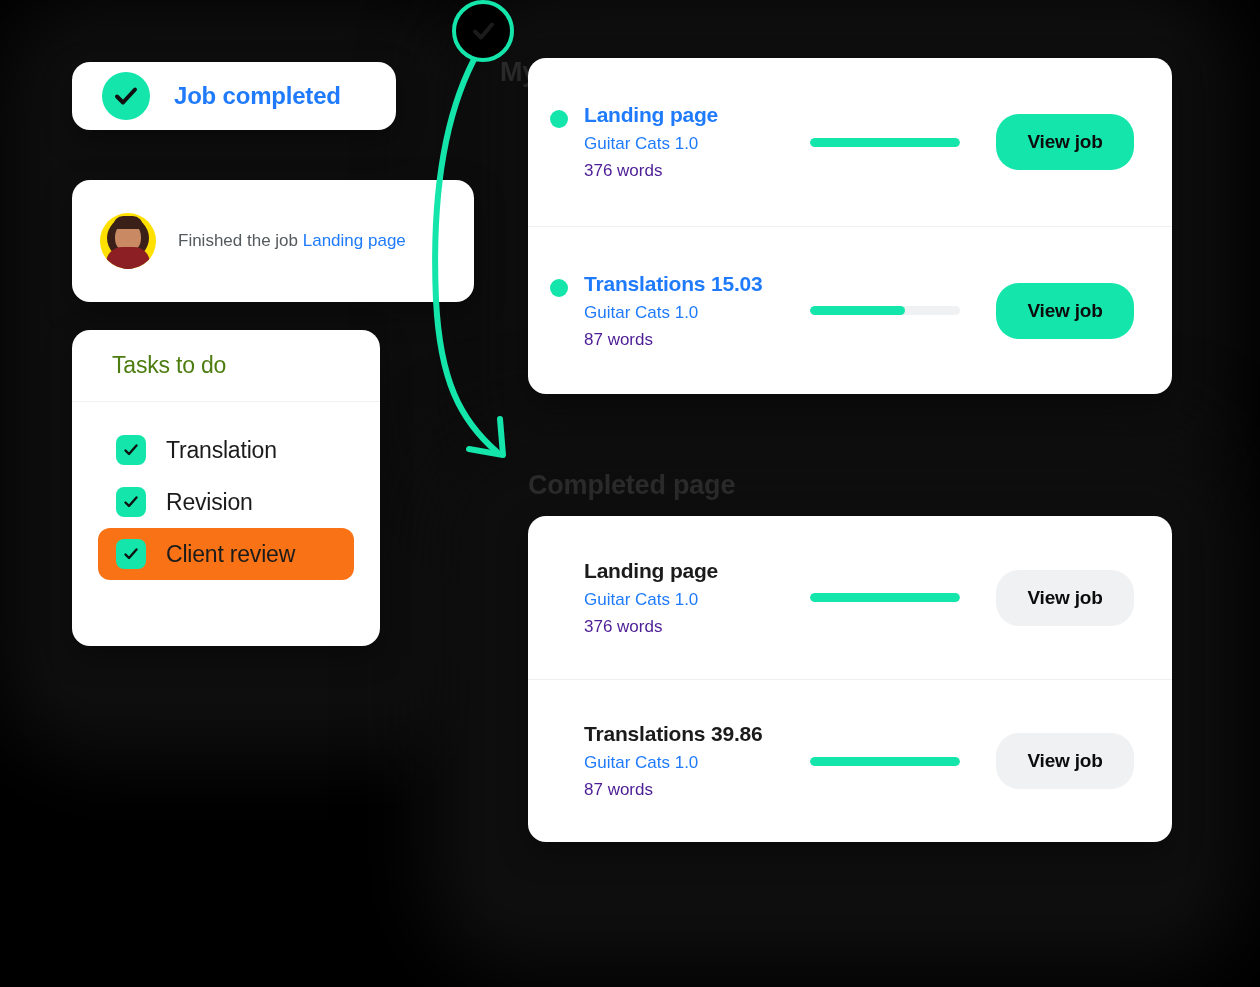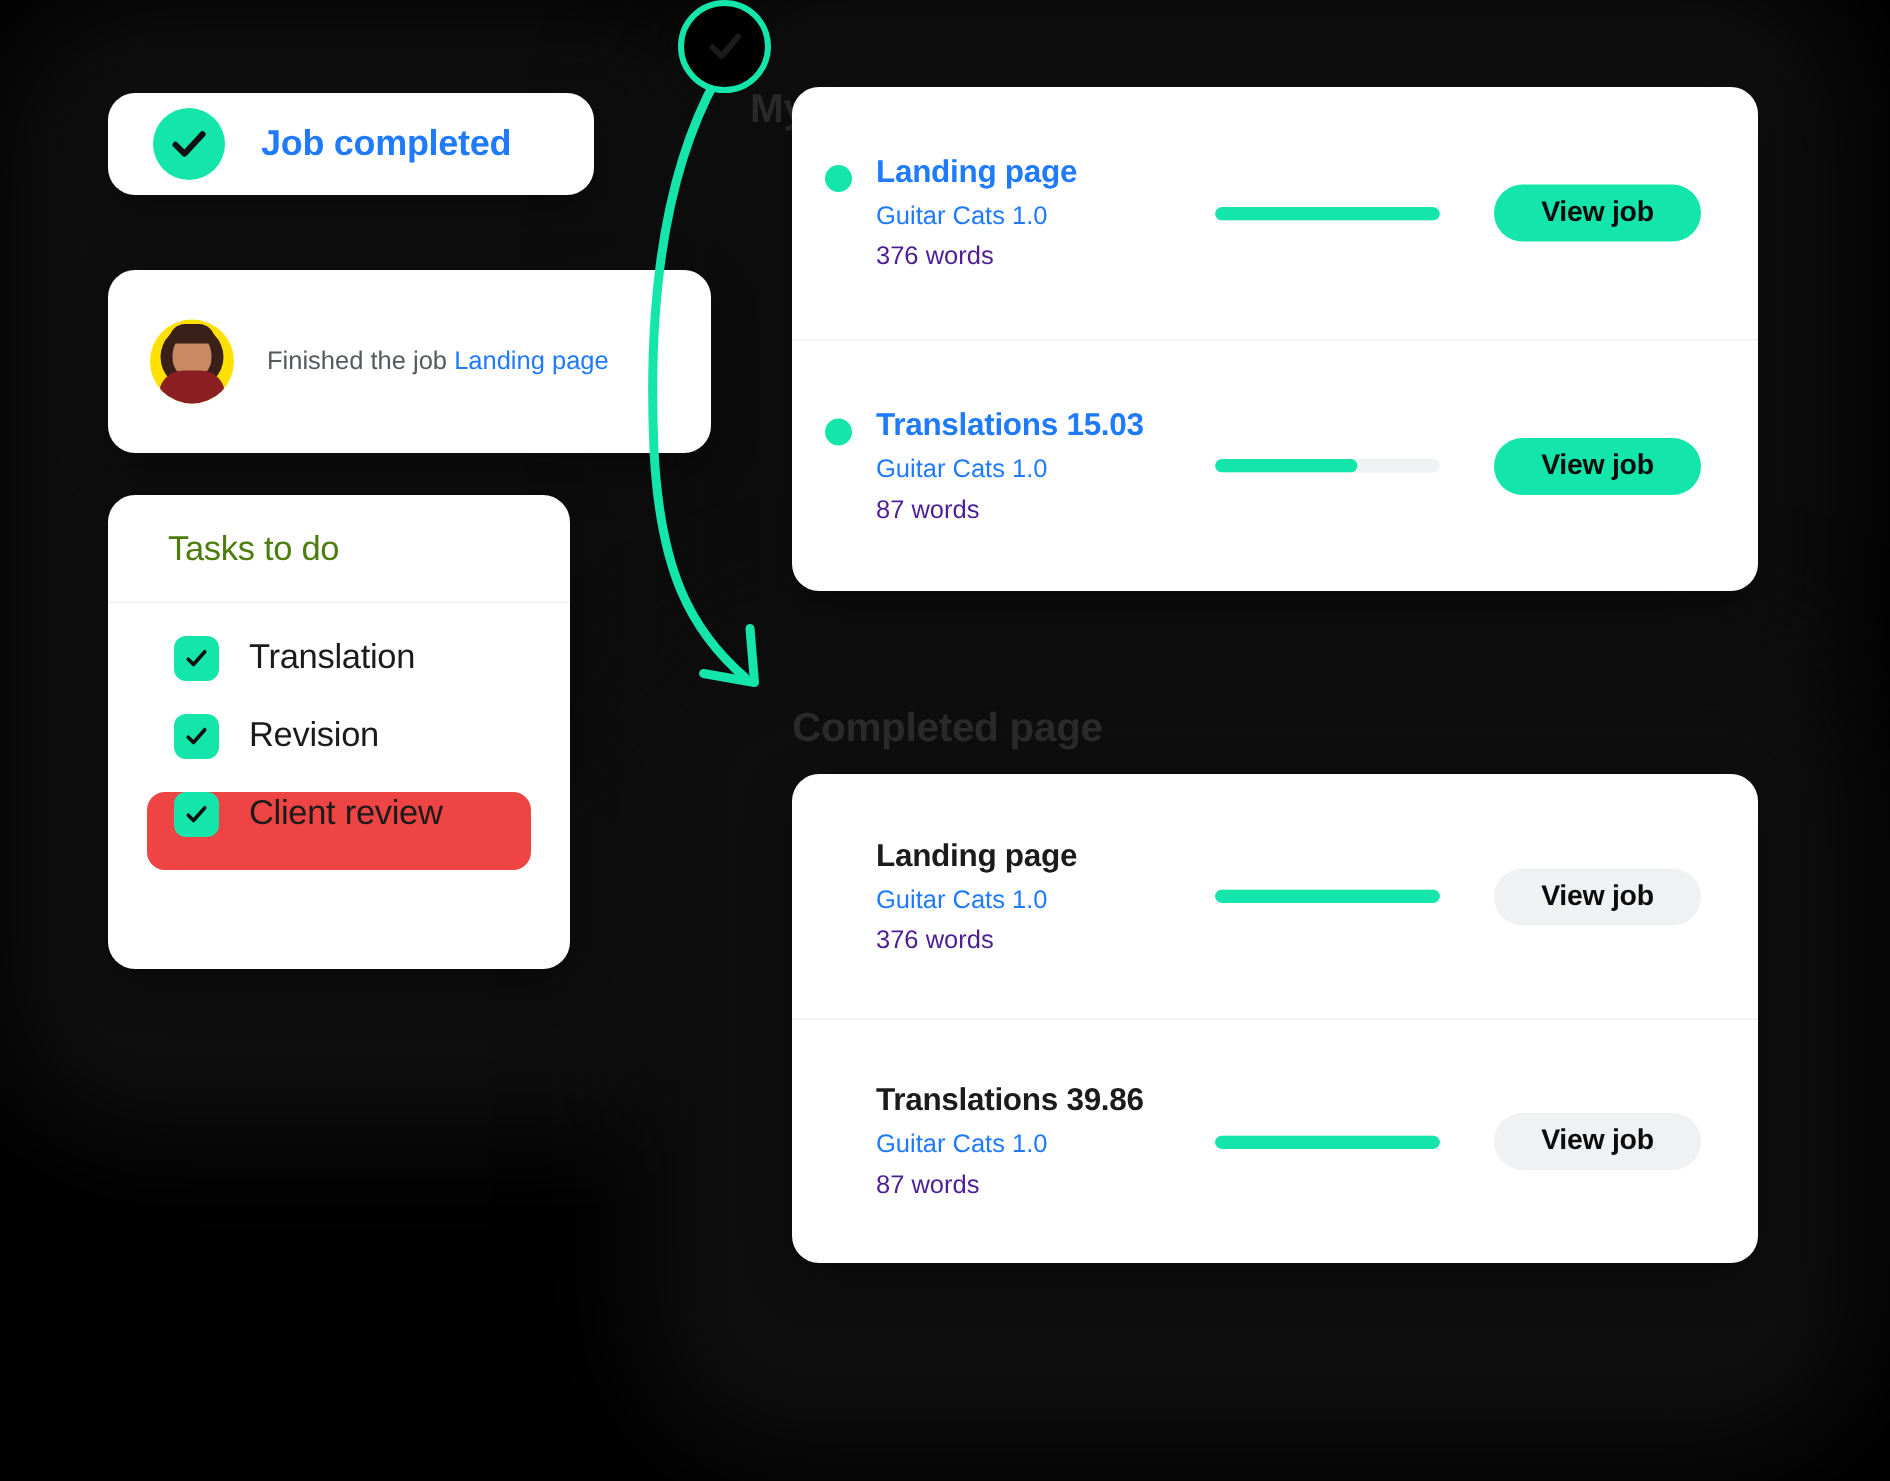--- a/index.html
+++ b/index.html
@@ -61,40 +61,40 @@
   .avatar .neck{position:absolute;left:23px;bottom:0;width:10px;height:18px;background:#2a2a2a;}
   .tr-lines{display:flex;flex-direction:column;gap:5px;}
   .tr-title{font-size:23px;color:#1b1b1b;letter-spacing:-0.2px;}
   .tr-sub{font-size:17px;color:#555a5e;}
   .tr-sub .lnk{color:#1f7bfb;}
 
   #tasks-card{left:72px;top:330px;width:308px;height:316px;}
   .tasks-head{height:72px;display:flex;align-items:center;padding-left:40px;box-sizing:border-box;
     border-bottom:1px solid #eef0f2;font-size:23px;color:#4d7c0f;letter-spacing:-0.2px;}
   .tasks-body{padding:22px 26px 0 26px;}
-  .task-row{display:flex;align-items:flex-start;gap:20px;height:52px;padding-left:18px;border-radius:12px;box-sizing:border-box;}
-  .task-row.sel{background:#ef4444;}
+  .task-row{display:flex;align-items:center;gap:20px;height:52px;padding-left:18px;border-radius:12px;box-sizing:border-box;}
+  .task-row.sel{background:#f97316;}
   .cbox{width:30px;height:30px;border-radius:8px;background:#14e6ab;display:flex;align-items:center;justify-content:center;flex:none;}
   .task-label{font-size:23px;color:#1b1b1b;letter-spacing:-0.2px;}
 
   
   #my-jobs-card{left:528px;top:58px;width:644px;height:336px;}
   #completed-jobs-card{left:528px;top:516px;width:644px;height:326px;}
   .job-row{position:relative;display:flex;align-items:center;height:50%;box-sizing:border-box;padding:0 38px 0 56px;}
   .job-row + .job-row{border-top:1px solid #eef0f2;}
   .job-info{width:258px;display:flex;flex-direction:column;gap:7px;position:relative;}
   .dot{position:absolute;left:-34px;top:7px;width:18px;height:18px;border-radius:50%;background:#14e6ab;}
   .job-name{font-size:21px;font-weight:bold;letter-spacing:-0.2px;color:#1b1b1b;}
   .job-name.link{color:#1f7bfb;}
   .job-proj{font-size:17px;color:#1f7bfb;}
   .job-words{font-size:17px;color:#4c1d95;}
   .track{width:150px;height:9px;border-radius:6px;background:#f0f1f2;overflow:hidden;flex:none;margin-right:36px;}
   .fill{height:100%;border-radius:6px;background:#14e6ab;}
   .view-btn{
-    width:138px;height:38px;border-radius:23px;border:none;
+    width:138px;height:56px;border-radius:23px;border:none;
     display:flex;align-items:center;justify-content:center;
     font-family:"Liberation Sans", sans-serif;
     font-size:19px;font-weight:bold;letter-spacing:-0.2px;
     color:#0c0c0c;cursor:pointer;flex:none;margin-left:auto;
   }
   .view-btn.primary{background:#14e6ab;}
   .view-btn.muted{background:#f0f1f2;}
 
   
   #arrow-svg{position:absolute;left:0;top:0;width:1260px;height:987px;pointer-events:none;}

